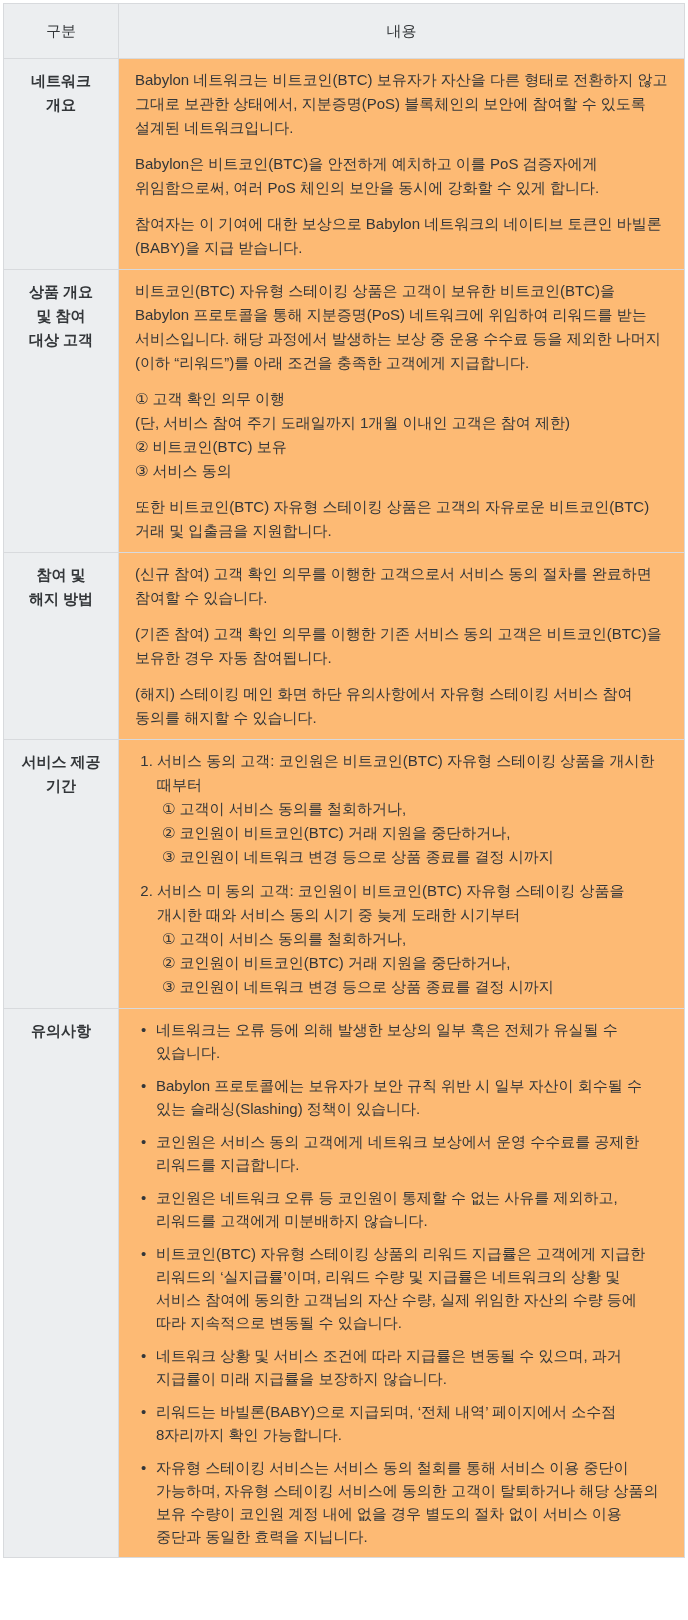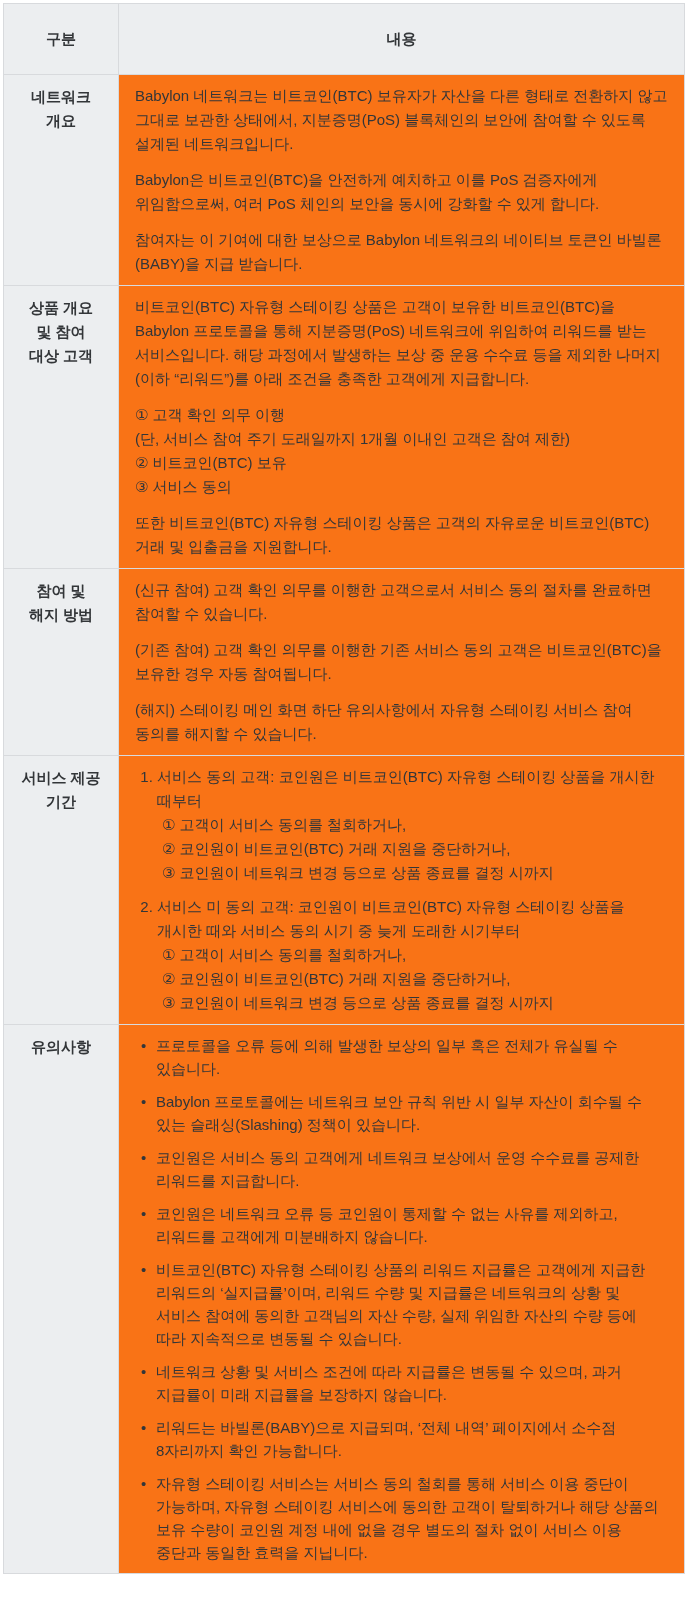--- a/index.html
+++ b/index.html
@@ -24,33 +24,33 @@
     table-layout:fixed;
   }
   .terms th,.terms td{
     border:1px solid var(--border);
     vertical-align:top;
     word-break:keep-all;
     overflow-wrap:break-word;
   }
   .terms thead th{
     background:var(--header-bg);
-    font-weight:700;
+    font-weight:400;
     text-align:center;
-    padding:23px 6px;
+    padding:15px 6px;
   }
   .terms th.col-cat{width:115px;}
   .terms tbody th.cat{
     background:var(--header-bg);
     font-weight:700;
     text-align:center;
     padding:10px 16px;
   }
   .terms tbody td.content{
-    background:#f97316;
+    background:#fdba74;
     padding:9px 16px;
     text-align:left;
   }
   .content p{margin:12px 0;}
   .content p:first-child{margin-top:0;}
   .content p:last-child{margin-bottom:0;}
   .content p.lines{white-space:pre-line;}
   .content ol{
     margin:0;
     padding-left:22px;
@@ -121,22 +121,22 @@
           <ol>
             <li><span>서비스 동의 고객: 코인원은 비트코인(BTC) 자유형 스테이킹 상품을 개시한 때부터</span><div class="sub">① 고객이 서비스 동의를 철회하거나,</div><div class="sub">② 코인원이 비트코인(BTC) 거래 지원을 중단하거나,</div><div class="sub">③ 코인원이 네트워크 변경 등으로 상품 종료를 결정 시까지</div></li>
             <li><span>서비스 미 동의 고객: 코인원이 비트코인(BTC) 자유형 스테이킹 상품을 개시한 때와 서비스 동의 시기 중 늦게 도래한 시기부터</span><div class="sub">① 고객이 서비스 동의를 철회하거나,</div><div class="sub">② 코인원이 비트코인(BTC) 거래 지원을 중단하거나,</div><div class="sub">③ 코인원이 네트워크 변경 등으로 상품 종료를 결정 시까지</div></li>
           </ol>
         </td>
       </tr>
       <tr>
         <th class="cat">유의사항</th>
         <td class="content">
           <ul>
-            <li>프로토콜을 오류 등에 의해 발생한 보상의 일부 혹은 전체가 유실될 수 있습니다.</li>
-            <li>Babylon 프로토콜에는 네트워크 보안 규칙 위반 시 일부 자산이 회수될 수 있는 슬래싱(Slashing) 정책이 있습니다.</li>
+            <li>네트워크는 오류 등에 의해 발생한 보상의 일부 혹은 전체가 유실될 수 있습니다.</li>
+            <li>Babylon 프로토콜에는 보유자가 보안 규칙 위반 시 일부 자산이 회수될 수 있는 슬래싱(Slashing) 정책이 있습니다.</li>
             <li>코인원은 서비스 동의 고객에게 네트워크 보상에서 운영 수수료를 공제한 리워드를 지급합니다.</li>
             <li>코인원은 네트워크 오류 등 코인원이 통제할 수 없는 사유를 제외하고, 리워드를 고객에게 미분배하지 않습니다.</li>
             <li>비트코인(BTC) 자유형 스테이킹 상품의 리워드 지급률은 고객에게 지급한 리워드의 ‘실지급률’이며, 리워드 수량 및 지급률은 네트워크의 상황 및 서비스 참여에 동의한 고객님의 자산 수량, 실제 위임한 자산의 수량 등에 따라 지속적으로 변동될 수 있습니다.</li>
             <li>네트워크 상황 및 서비스 조건에 따라 지급률은 변동될 수 있으며, 과거 지급률이 미래 지급률을 보장하지 않습니다.</li>
             <li>리워드는 바빌론(BABY)으로 지급되며, ‘전체 내역’ 페이지에서 소수점 8자리까지 확인 가능합니다.</li>
             <li>자유형 스테이킹 서비스는 서비스 동의 철회를 통해 서비스 이용 중단이 가능하며, 자유형 스테이킹 서비스에 동의한 고객이 탈퇴하거나 해당 상품의 보유 수량이 코인원 계정 내에 없을 경우 별도의 절차 없이 서비스 이용 중단과 동일한 효력을 지닙니다.</li>
           </ul>
         </td>
       </tr>
     </tbody>

